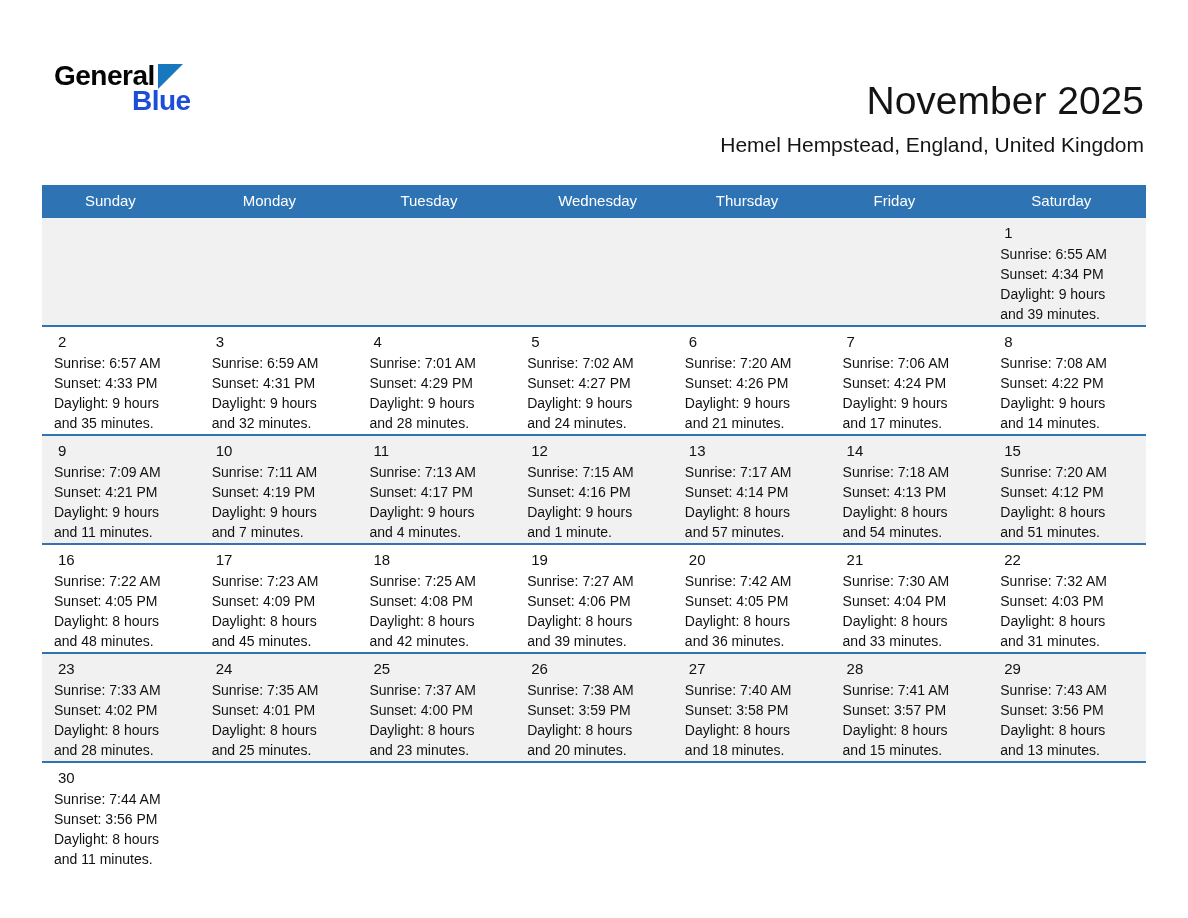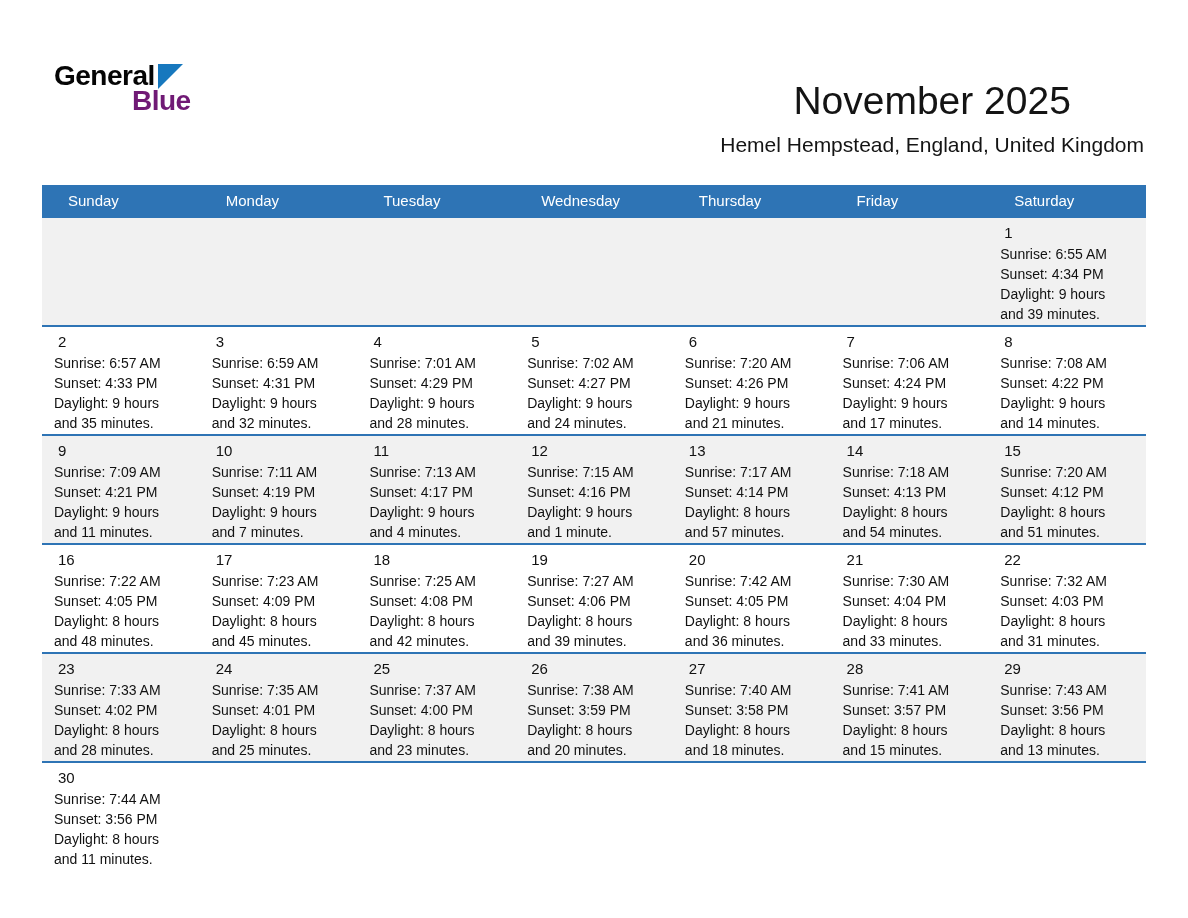--- a/index.html
+++ b/index.html
@@ -27,34 +27,34 @@
   .logo-general {
     font-size: 28px; font-weight: bold; color: #050505; letter-spacing: -0.5px;
   }
   .logo-flag {
     width: 0; height: 0;
     border-top: 25px solid #1778BE;
     border-right: 25px solid transparent;
     margin-left: 3px; margin-top: 2px;
   }
   .logo-blue {
-    font-size: 28px; font-weight: bold; color: #701a75; letter-spacing: -0.5px;
+    font-size: 28px; font-weight: bold; color: #1d4ed8; letter-spacing: -0.5px;
     margin-left: 78px; margin-top: -3px;
   }
-  .titles { text-align: center; padding-top: 52px; }
+  .titles { text-align: right; padding-top: 52px; }
   .page-title { font-size: 39px; color: #141414; line-height: 1.1; }
   .page-subtitle { font-size: 21px; font-weight: normal; color: #141414; margin-top: 10px; }
 
   
   .calendar { margin: 0 42px; width: 1104px; }
   .cal-header {
     display: grid; grid-template-columns: repeat(7, 1fr);
     background: #2E74B5; height: 31px; align-items: center;
   }
-  .cal-day-name { color: #ffffff; font-size: 15px; padding-left: 26px; }
+  .cal-day-name { color: #ffffff; font-size: 15px; padding-left: 26px; margin-left: 17px; }
 
   .cal-row {
     display: grid; grid-template-columns: repeat(7, 1fr);
     height: 109px;
     border-top: 2px solid #2E74B5;
     box-sizing: border-box;
     background: #ffffff;
   }
   .cal-row.alt { background: #F1F1F1; }
 

